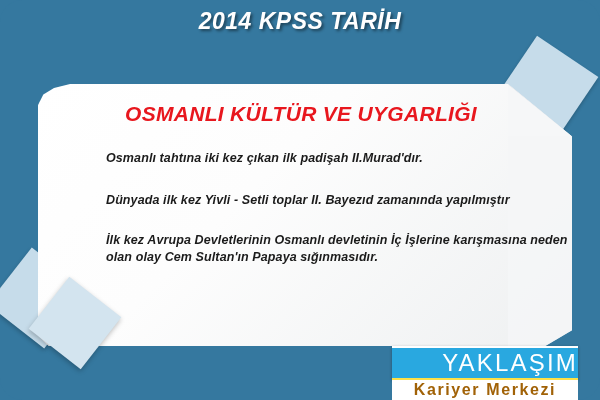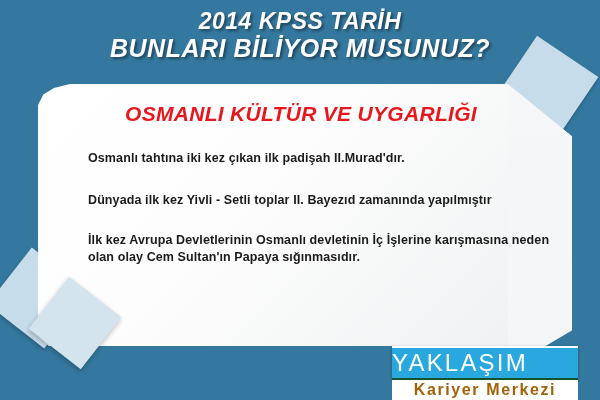--- a/index.html
+++ b/index.html
@@ -135,45 +135,46 @@
     width: 470px;
     text-align: center;
     color: #e8171e;
     font-size: 21px;
     font-weight: bold;
     letter-spacing: 0.3px;
     font-style: italic;
   }
   .fact {
     position: absolute;
-    left: 22px;
+    left: 40px;
     color: #1b1b1b;
     font-size: 12.5px;
     font-weight: bold;
     line-height: 17px;
     letter-spacing: 0.1px;
+    font-style: italic;
   }
   #fact-1 { top: 66px; width: 480px; }
   #fact-2 { top: 108px; width: 500px; }
   #fact-3 { top: 148px; width: 486px; }
 
   
   #logo {
     position: absolute;
     left: 392px;
     top: 346px;
     width: 186px;
     z-index: 40;
   }
   #logo-top {
     background: #29a8e0;
     border-top: 2px solid #ffffff;
-    border-bottom: 2px solid #14532d;
+    border-bottom: 2px solid #fde047;
     padding: 2px 0 3px 0;
-    text-align: left;
+    text-align: right;
     box-shadow: 0 1px 3px rgba(0,0,0,0.3);
   }
   #logo-name {
     color: #ffffff;
     font-size: 24px;
     font-weight: normal;
     letter-spacing: 2.2px;
     line-height: 25px;
     font-family: "Liberation Sans", sans-serif;
   }
@@ -192,21 +193,20 @@
     margin-top: 18px;
   }
 </style>
 </head>
 <body>
 
 <div id="poster">
 
   <div id="header">
     <span class="header-line" id="header-line1">2014 KPSS TARİH</span>
-    <span class="header-line" id="header-line2">BUNLARI BİLİYOR MUSUNUZ?</span>
   </div>
 
   <div class="ribbon" id="ribbon-top-right"></div>
   <div class="ribbon" id="ribbon-bottom-left"></div>
 
   <div id="card">
     <svg id="card-fold" viewBox="0 0 534 262" preserveAspectRatio="none">
       <polygon points="470,0 534,52 470,52" fill="#ffffff" opacity="0.95"></polygon>
       <polygon points="470,0 534,52 534,262 470,262" fill="#f4f6f7" opacity="0.85"></polygon>
       <line x1="470" y1="0" x2="534" y2="52" stroke="#dfe3e6" stroke-width="1"></line>

